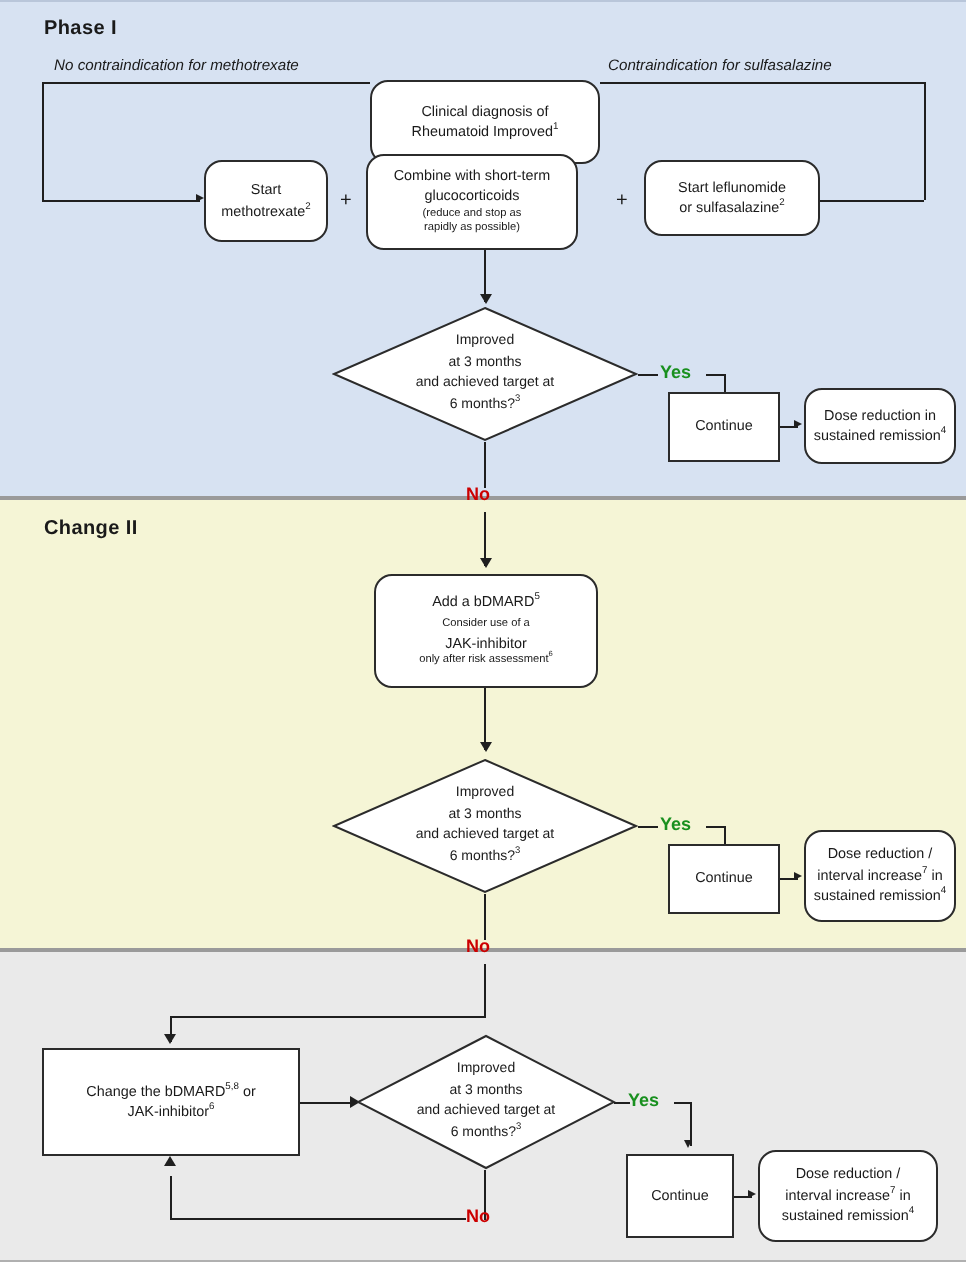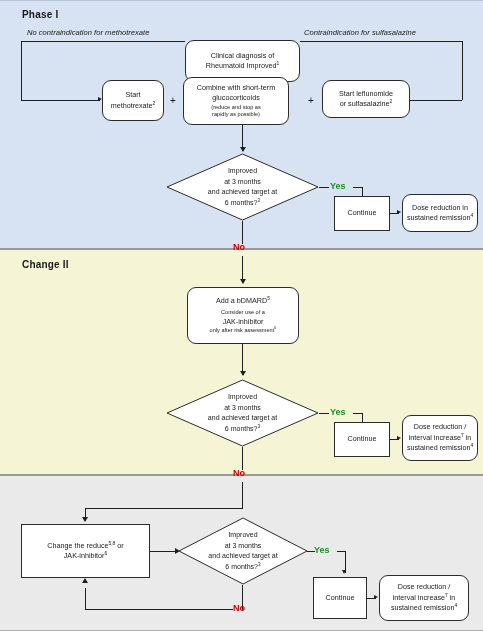--- a/index.html
+++ b/index.html
@@ -312,21 +312,21 @@
 
   <div class="phase-label" style="left:22px; top:485px;margin-top:47px;">Phase III</div>
 
   <div class="ln lnv thick" style="left:242px; top:482px; height:27px;"></div>
   <div class="ln lnh thick" style="left:85px; top:508px; width:158px;"></div>
   <div class="ln lnv thick" style="left:85px; top:508px; height:13px;"></div>
   <div class="arrow down" style="left:82.2px; top:517px;"></div>
 
   <div class="node" style="left:21px; top:524px; width:129px; height:54px;">
     <div class="inner">
-      <span>Change the reduce</span><sup>5,8</sup><span> or</span><br>
+      <span>Change the bDMARD</span><sup>5,8</sup><span> or</span><br>
       <span>JAK-inhibitor</span><sup>6</sup>
     </div>
   </div>
 
   <div class="ln lnh thick" style="left:150px; top:551px; width:28px;"></div>
   <div class="arrow right" style="left:175px; top:548px;"></div>
 
   <div class="diamond-wrap" style="left:178px; top:517px; width:130px; height:68px;">
     <svg width="130" height="68" viewBox="0 0 130 68">
       <polygon points="65,1 129,34 65,67 1,34" fill="#ffffff" stroke="#2b2b2b" stroke-width="1"></polygon>

